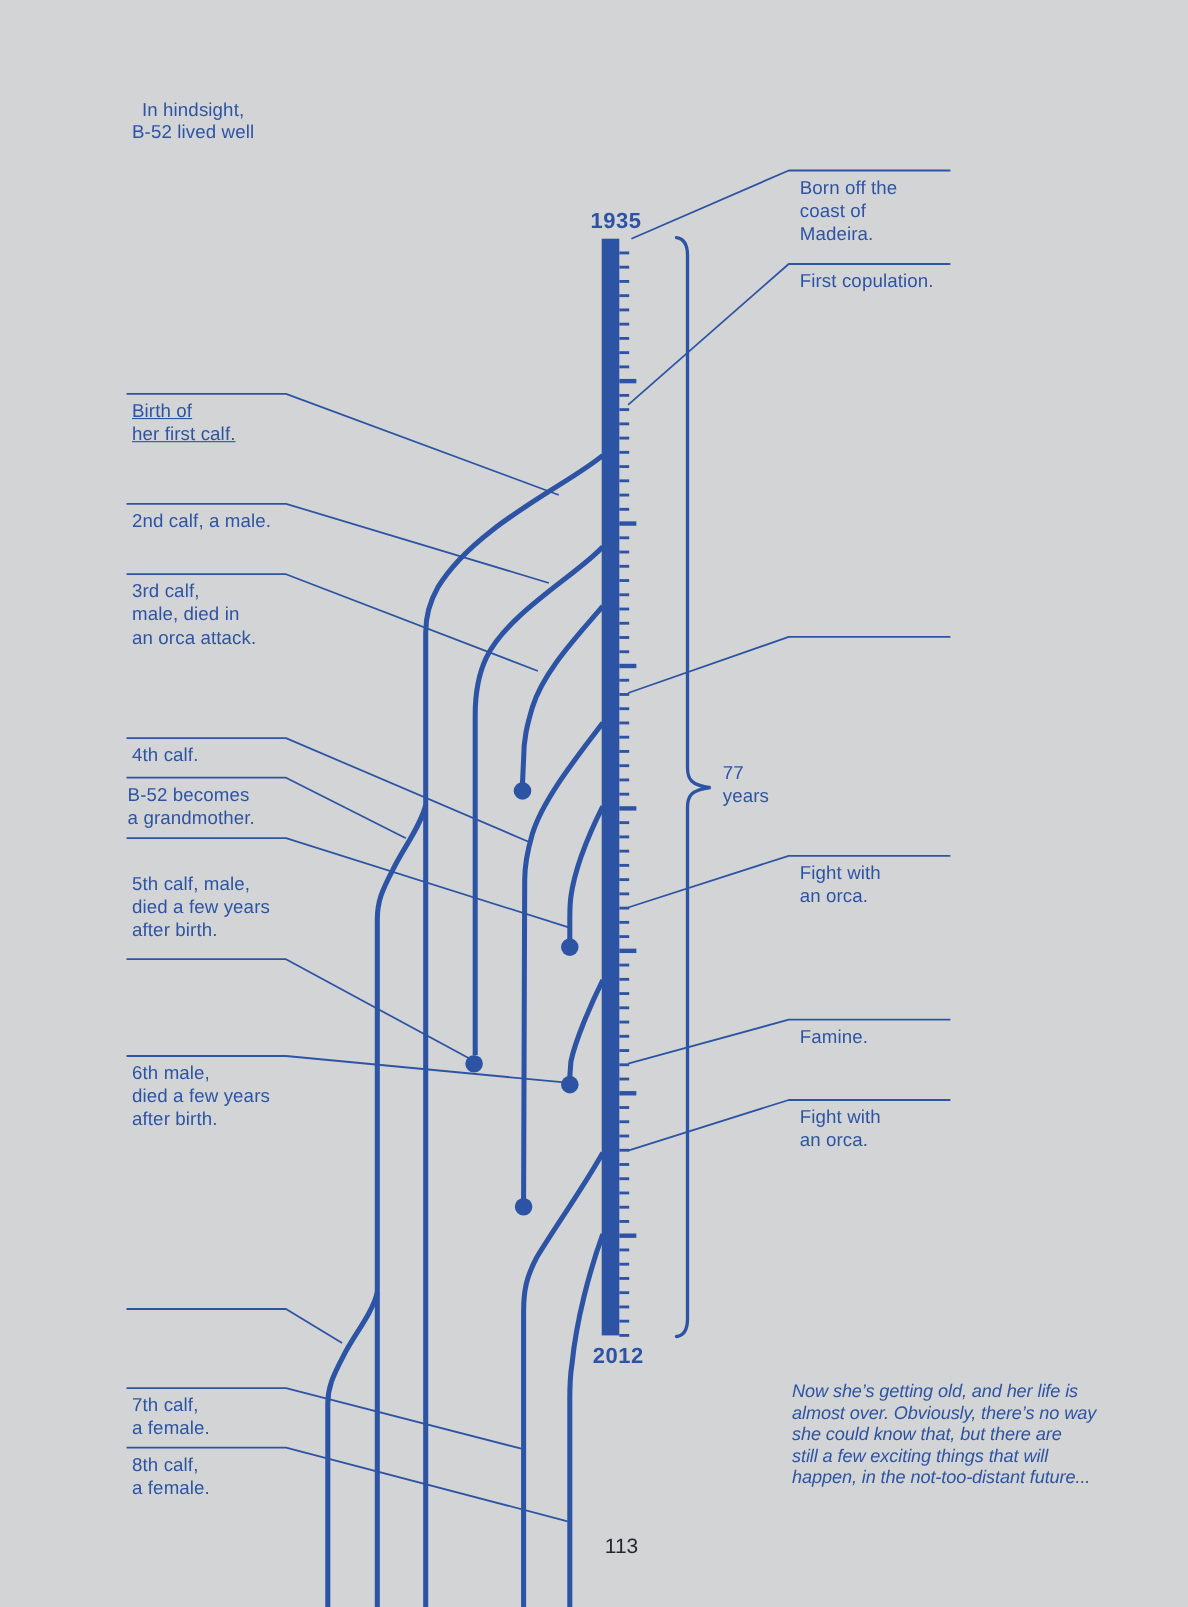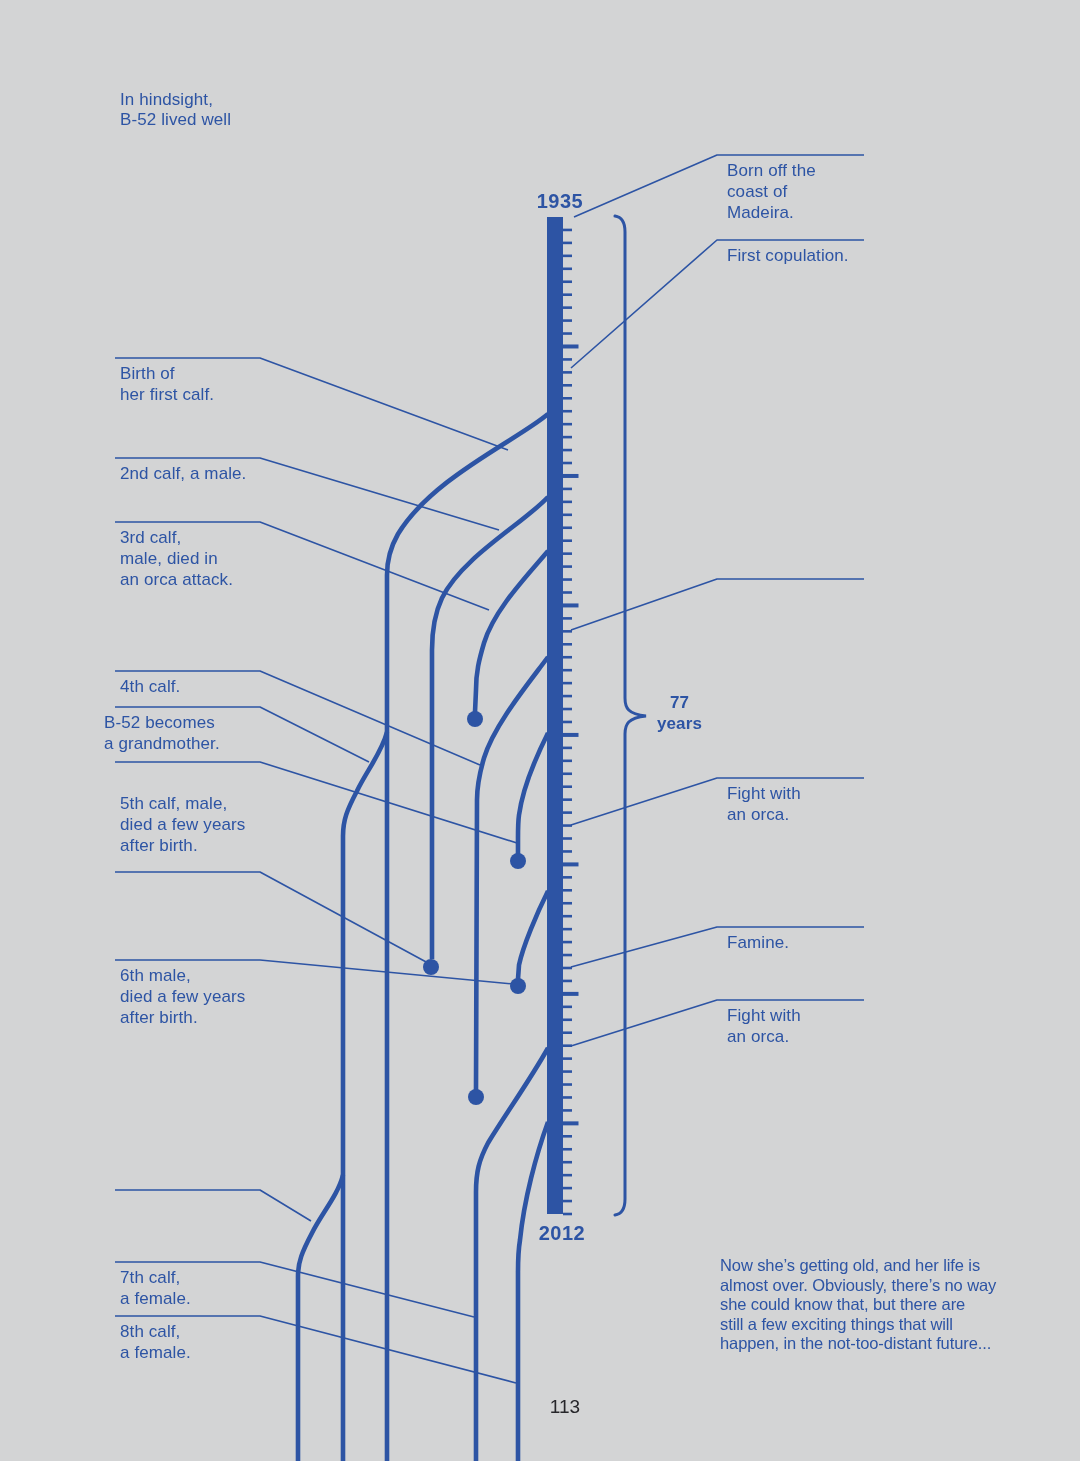--- a/index.html
+++ b/index.html
@@ -17,36 +17,36 @@
   }
   #diagram-svg{position:absolute;left:0;top:0;}
   .label{
     position:absolute;
     font-size:17px;
     line-height:21px;
     letter-spacing:.1px;
     color:var(--blue);
     white-space:pre-line;
   }
-  .bold{font-weight:700;text-align:center;}
+  .bold{font-weight:400;}
   .year-label{
     position:absolute;
     font-size:20px;
     font-weight:700;
     letter-spacing:.5px;
     color:var(--blue);
     transform:translateX(-50%);
     white-space:nowrap;
   }
   .outro{
     font-size:16.5px;
     line-height:19.5px;
     letter-spacing:-.1px;
   }
-  .intro{font-size:17px;line-height:20px;}
+  .intro{font-size:17px;line-height:20px;text-align:center;}
   .page-number{
     position:absolute;
     font-size:19px;
     color:var(--ink);
     transform:translateX(-50%);
   }
 </style>
 </head>
 <body>
 
@@ -171,40 +171,40 @@
   <div class="label intro" style="left:120px;top:90px;">In hindsight,
 B-52 lived well</div>
 
   <div class="year-label" style="left:560px;top:190px;">1935</div>
 
   <div class="label bold" style="left:657px;top:692px;">77
 years</div>
 
   <div class="year-label" style="left:562px;top:1222px;">2012</div>
 
-  <div class="label outro" style="left:720px;top:1256px;">Now she’s getting old, and her life is
+  <div class="label outro" style="left:720px;top:1256px;font-style:italic;">Now she’s getting old, and her life is
 almost over. Obviously, there’s no way
 she could know that, but there are
 still a few exciting things that will
 happen, in the not-too-distant future...</div>
 
   <div class="page-number" style="left:565px;top:1396px;text-align:right;">113</div>
 
 <div class="label" style="left: 727px; top: 160px;">Born off the
 coast of
 Madeira.</div>
     <div class="label" style="left: 727px; top: 245px;">First copulation.</div>
-    <div class="label" style="left: 120px; top: 363px;">Birth of
+    <div class="label" style="left: 120px; top: 363px; text-decoration: underline;">Birth of
 her first calf.</div>
     <div class="label" style="left: 120px; top: 463px;">2nd calf, a male.</div>
     <div class="label" style="left: 120px; top: 527px;">3rd calf,
 male, died in
 an orca attack.</div>
     <div class="label" style="left: 120px; top: 676px;">4th calf.</div>
-    <div class="label" style="left: 104px; top: 712px;">B-52 becomes
+    <div class="label" style="left: 116px; top: 712px;">B-52 becomes
 a grandmother.</div>
     <div class="label" style="left: 120px; top: 767px; margin-top: 26px;">5th calf, male,
 died a few years
 after birth.</div>
     <div class="label" style="left: 727px; top: 783px;">Fight with
 an orca.</div>
     <div class="label" style="left: 727px; top: 932px;">Famine.</div>
     <div class="label" style="left: 120px; top: 965px;">6th male,
 died a few years
 after birth.</div>

